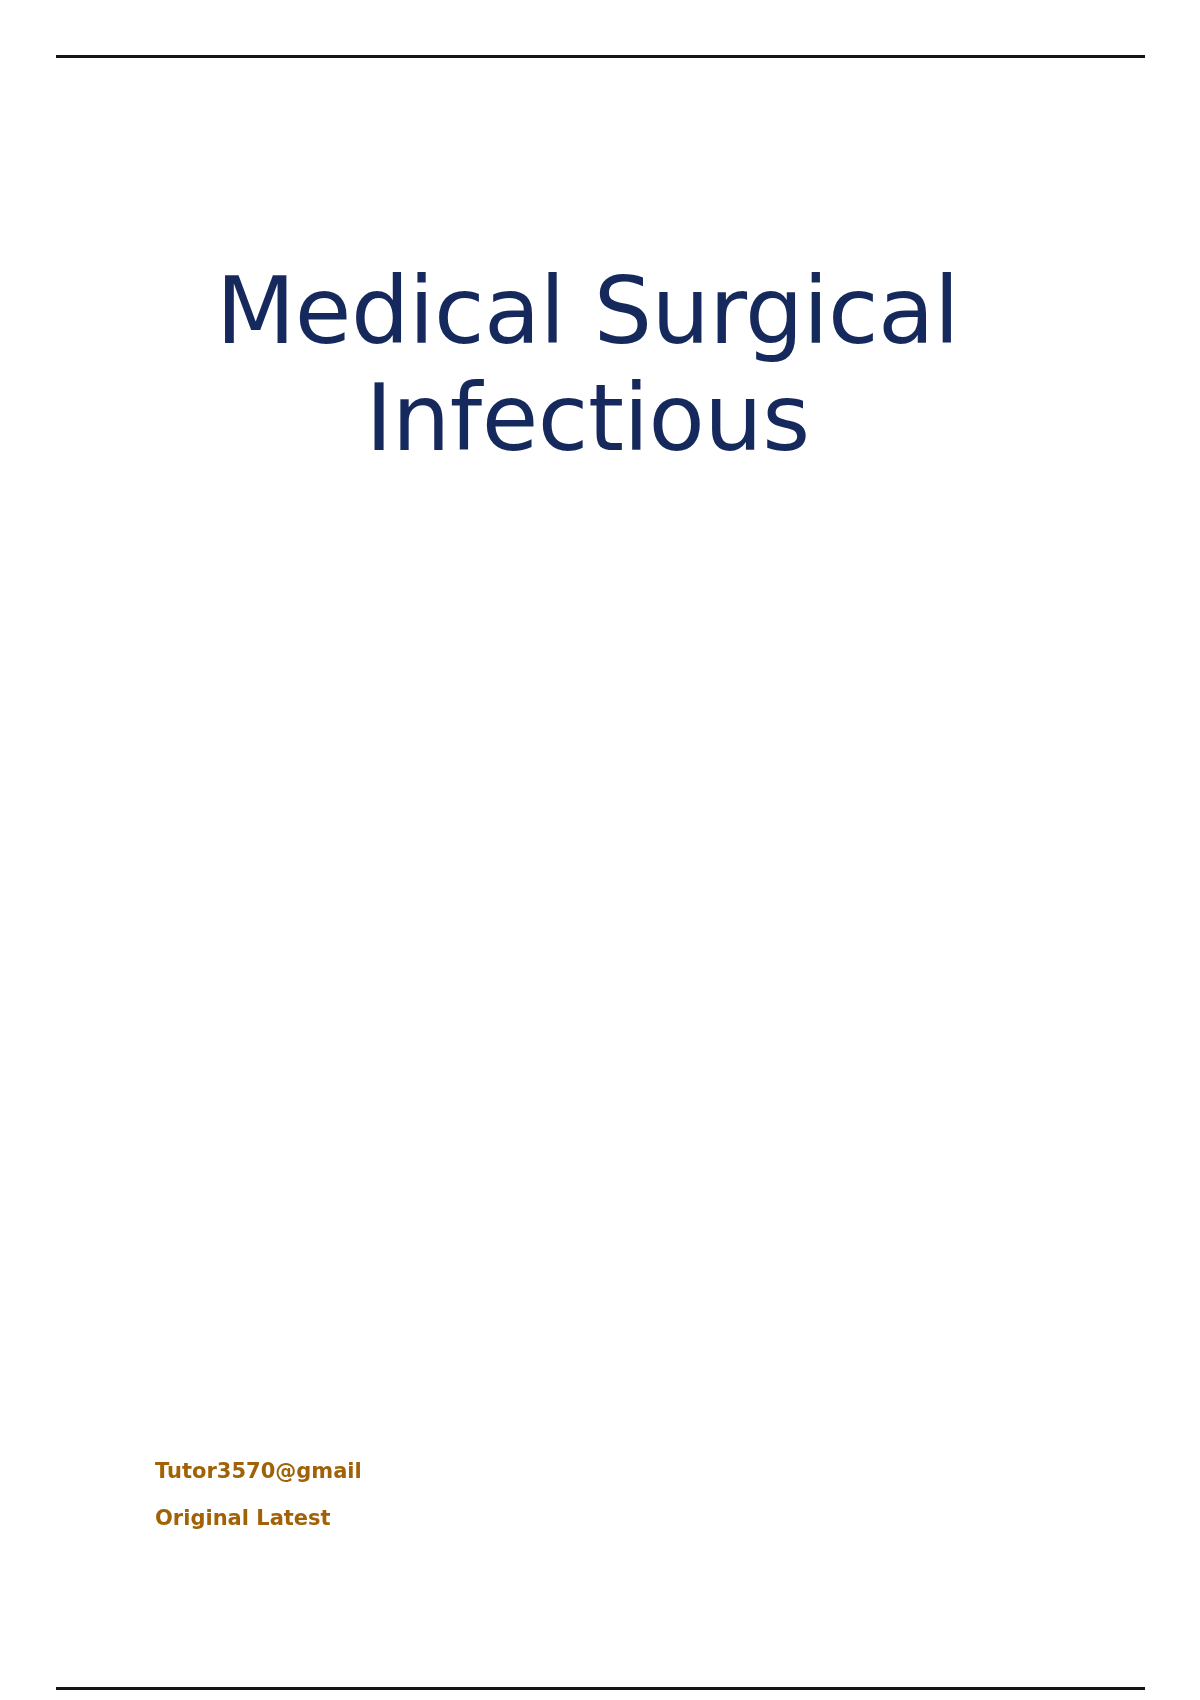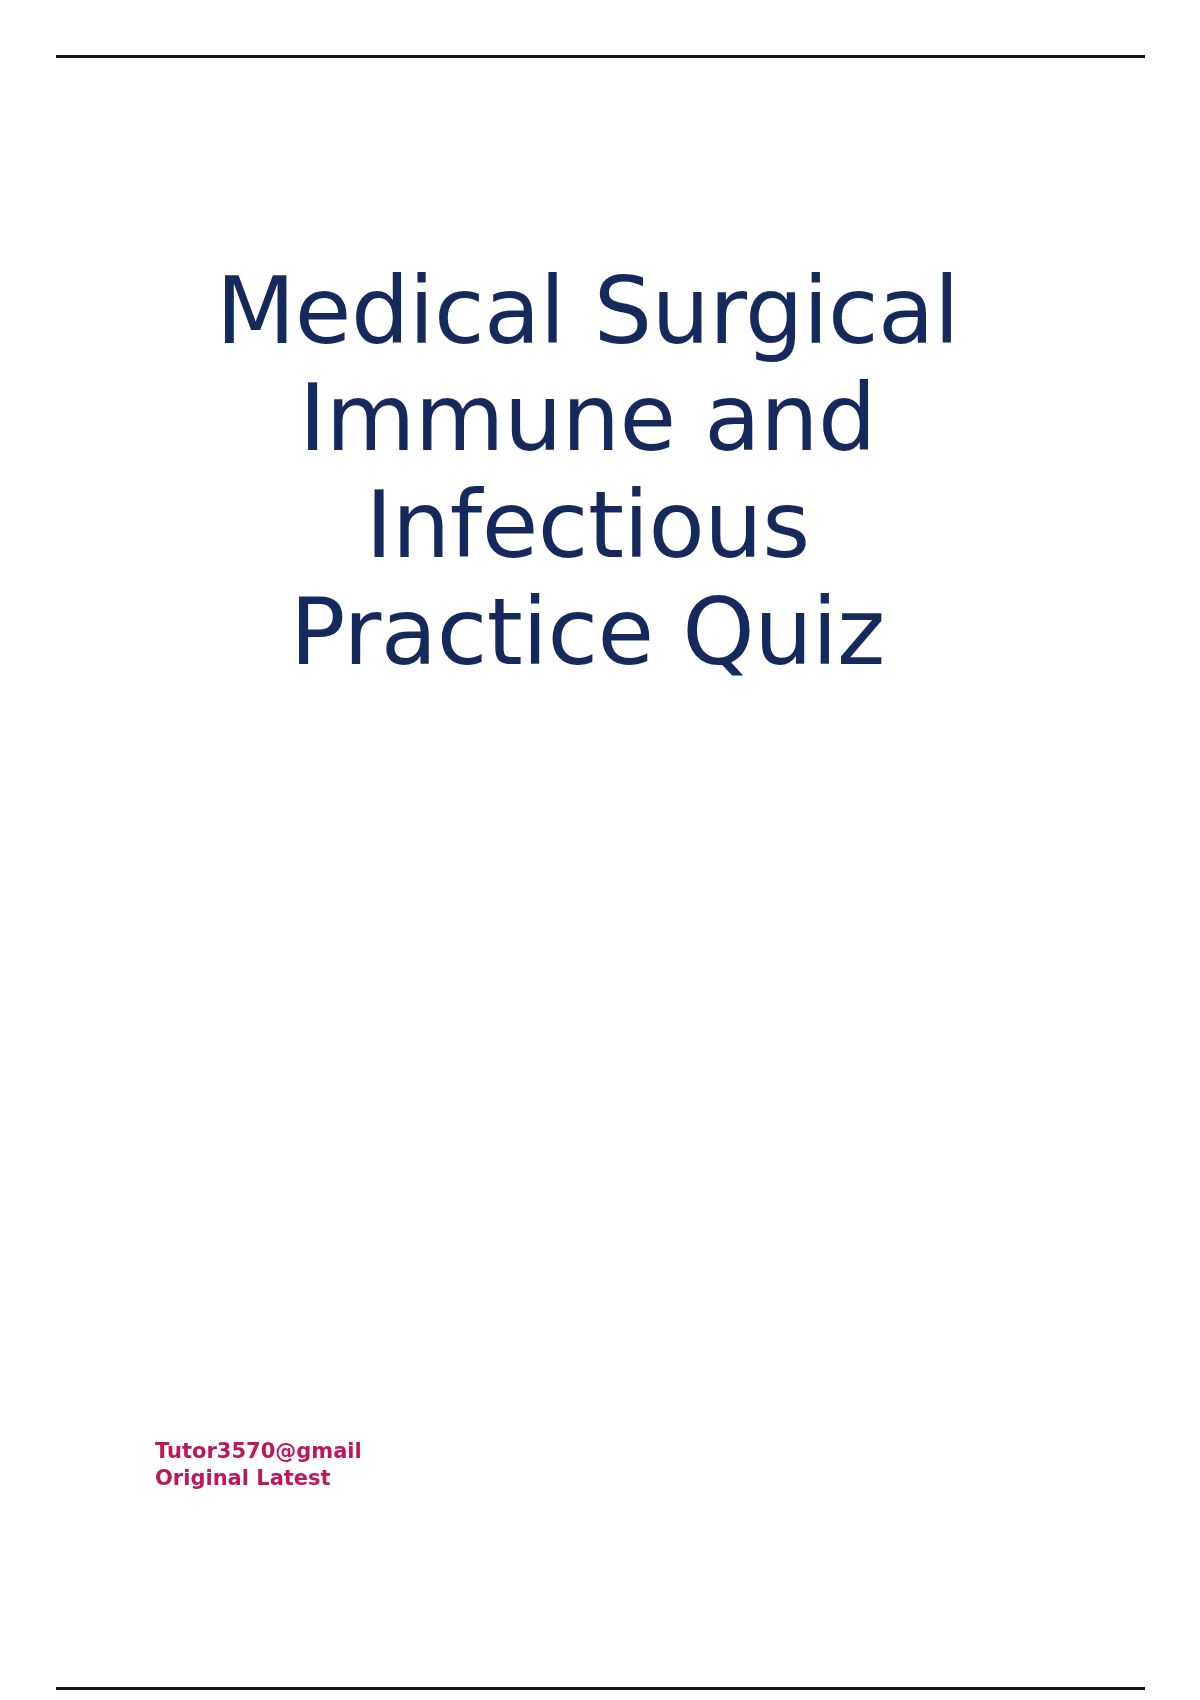--- a/index.html
+++ b/index.html
@@ -57,36 +57,35 @@
     top: 1438px;
     width: 500px;
     text-align: left;
   }
   .footer-line {
     display: block;
     font-family: "DejaVu Sans", sans-serif;
     font-size: 21px;
     line-height: 27px;
     font-weight: 600;
-    color: #be185d;
+    color: #a16207;
     white-space: nowrap;
+    margin-top: 20px;
   }
 </style>
 </head>
 <body>
 
 <div class="page">
 
   <div class="rule rule-top"></div>
 
   <div class="title-block">
     <span class="title-line">Medical Surgical</span>
-    <span class="title-line">Immune and</span>
     <span class="title-line">Infectious</span>
-    <span class="title-line">Practice Quiz</span>
   </div>
 
   <div class="footer-block">
     <span class="footer-line">Tutor3570@gmail</span>
     <span class="footer-line">Original Latest</span>
   </div>
 
   <div class="rule rule-bottom"></div>
 
 </div>

